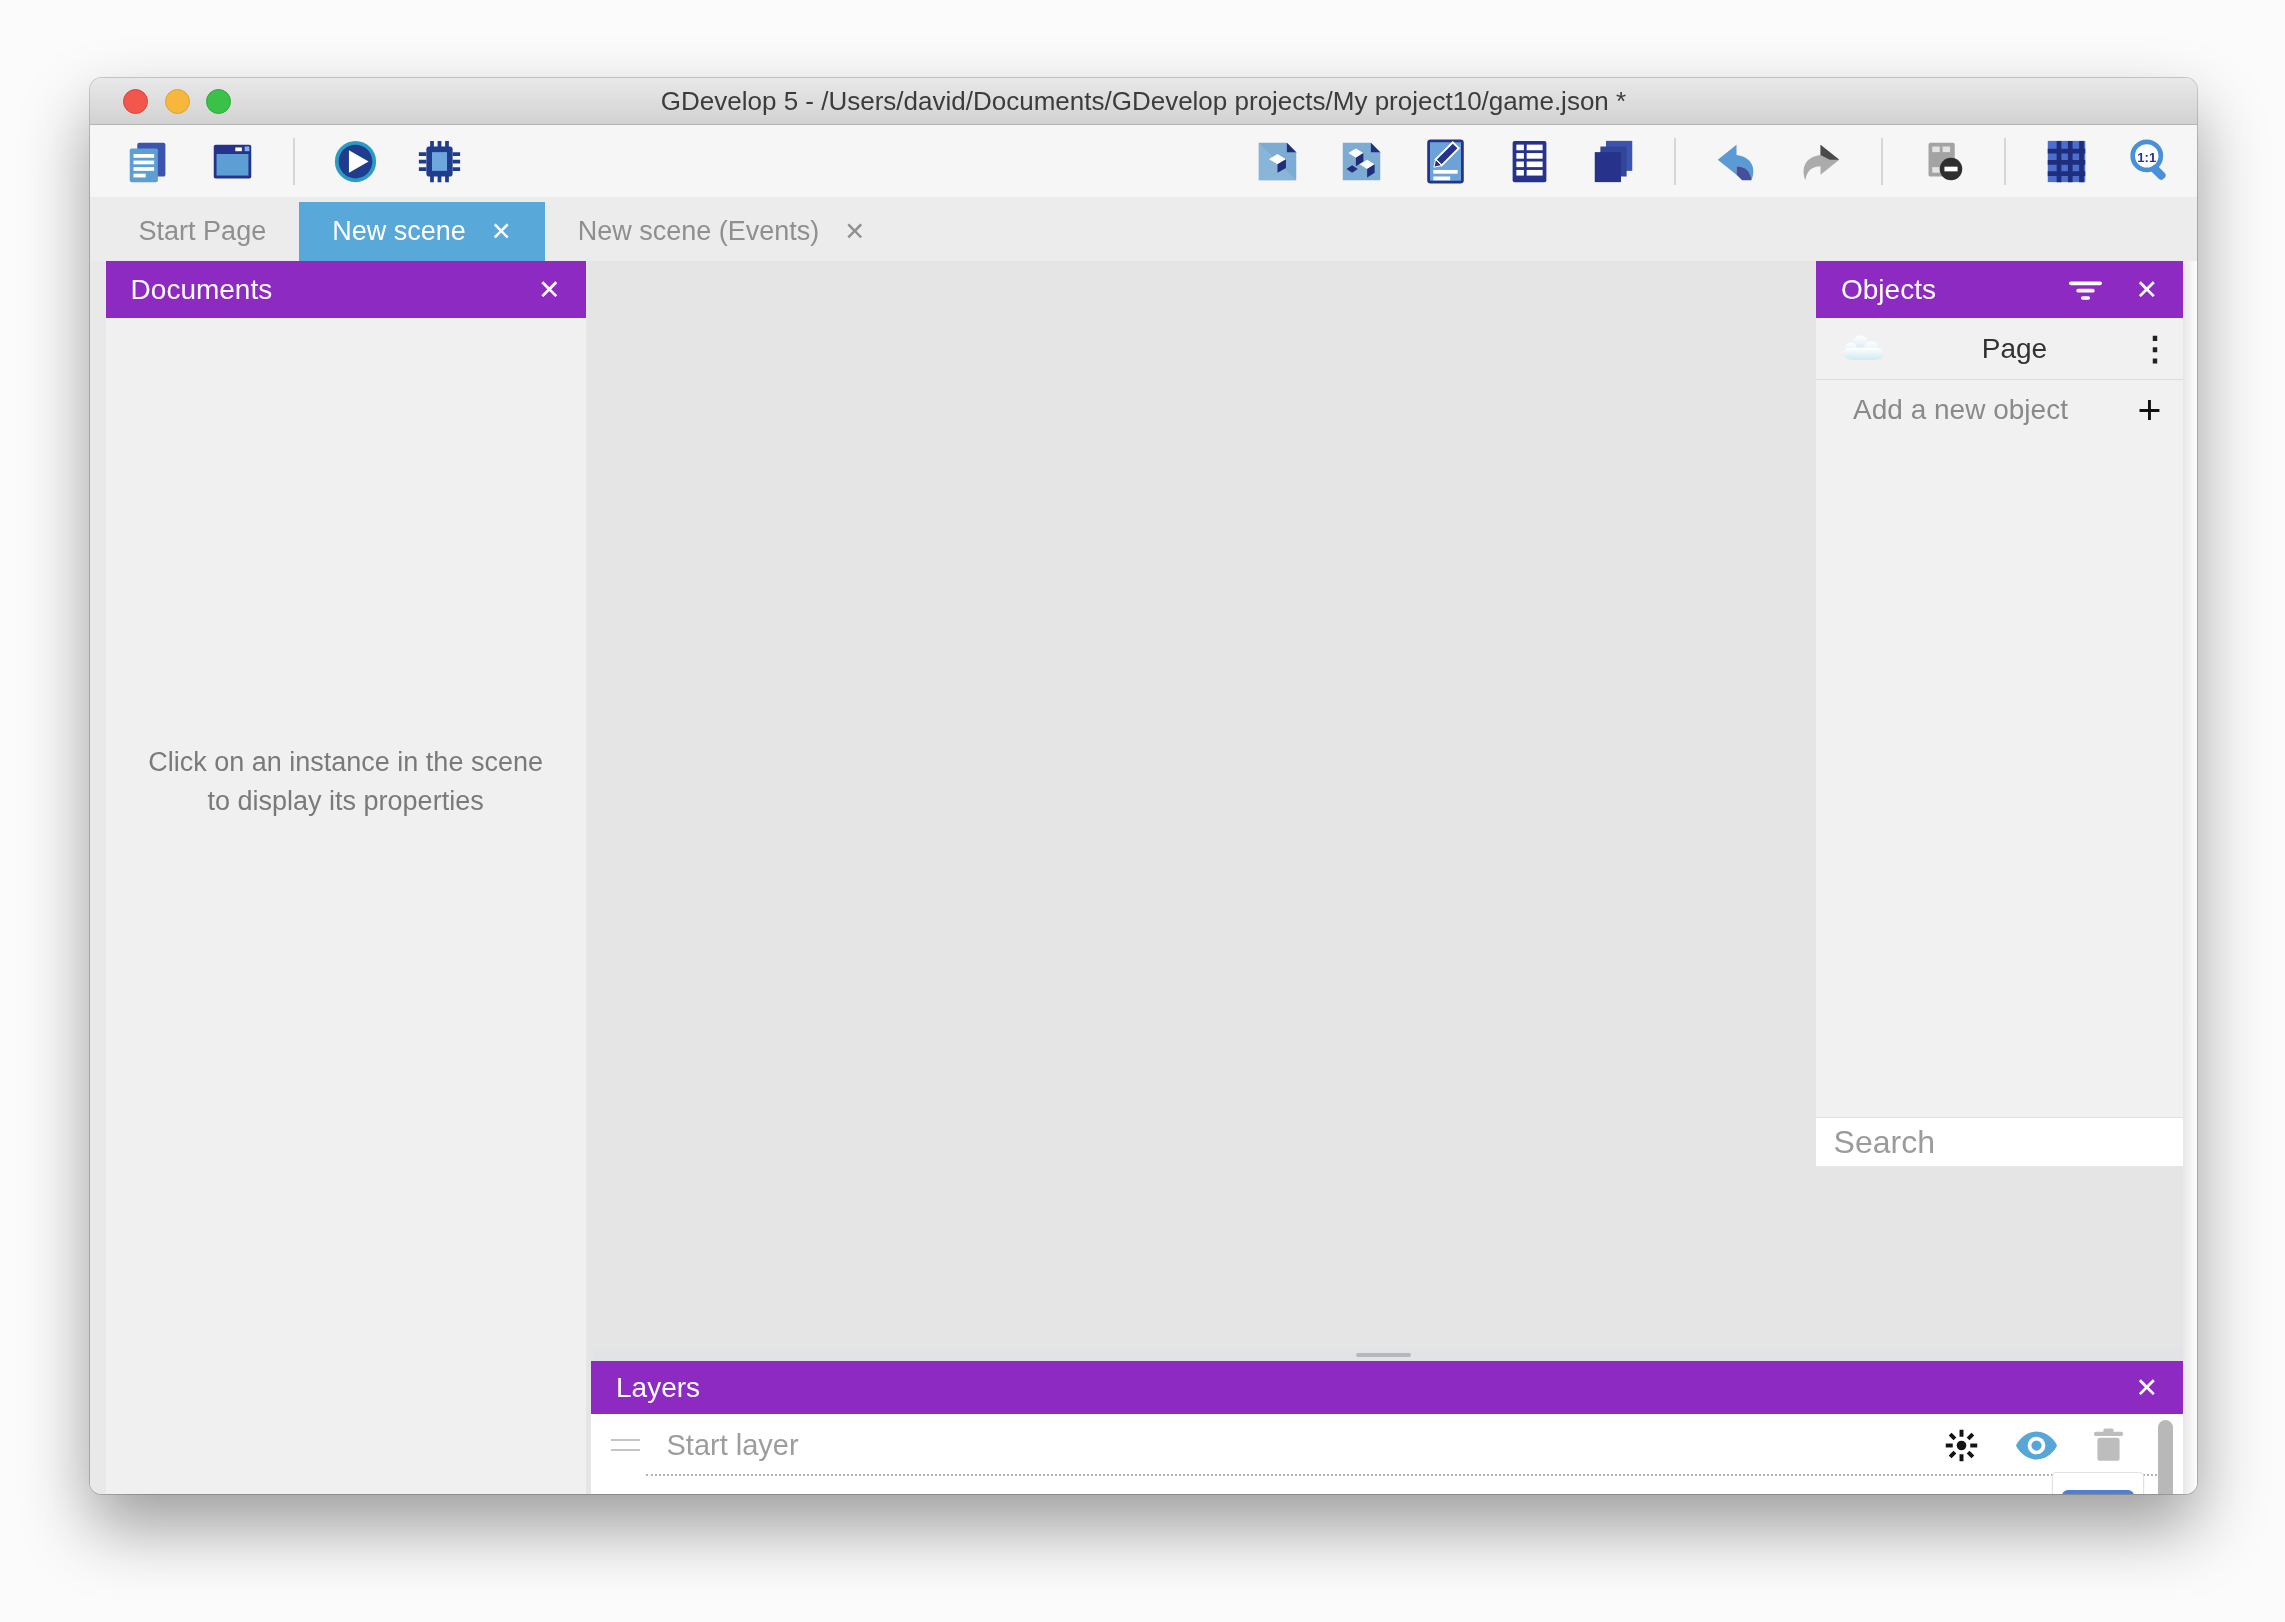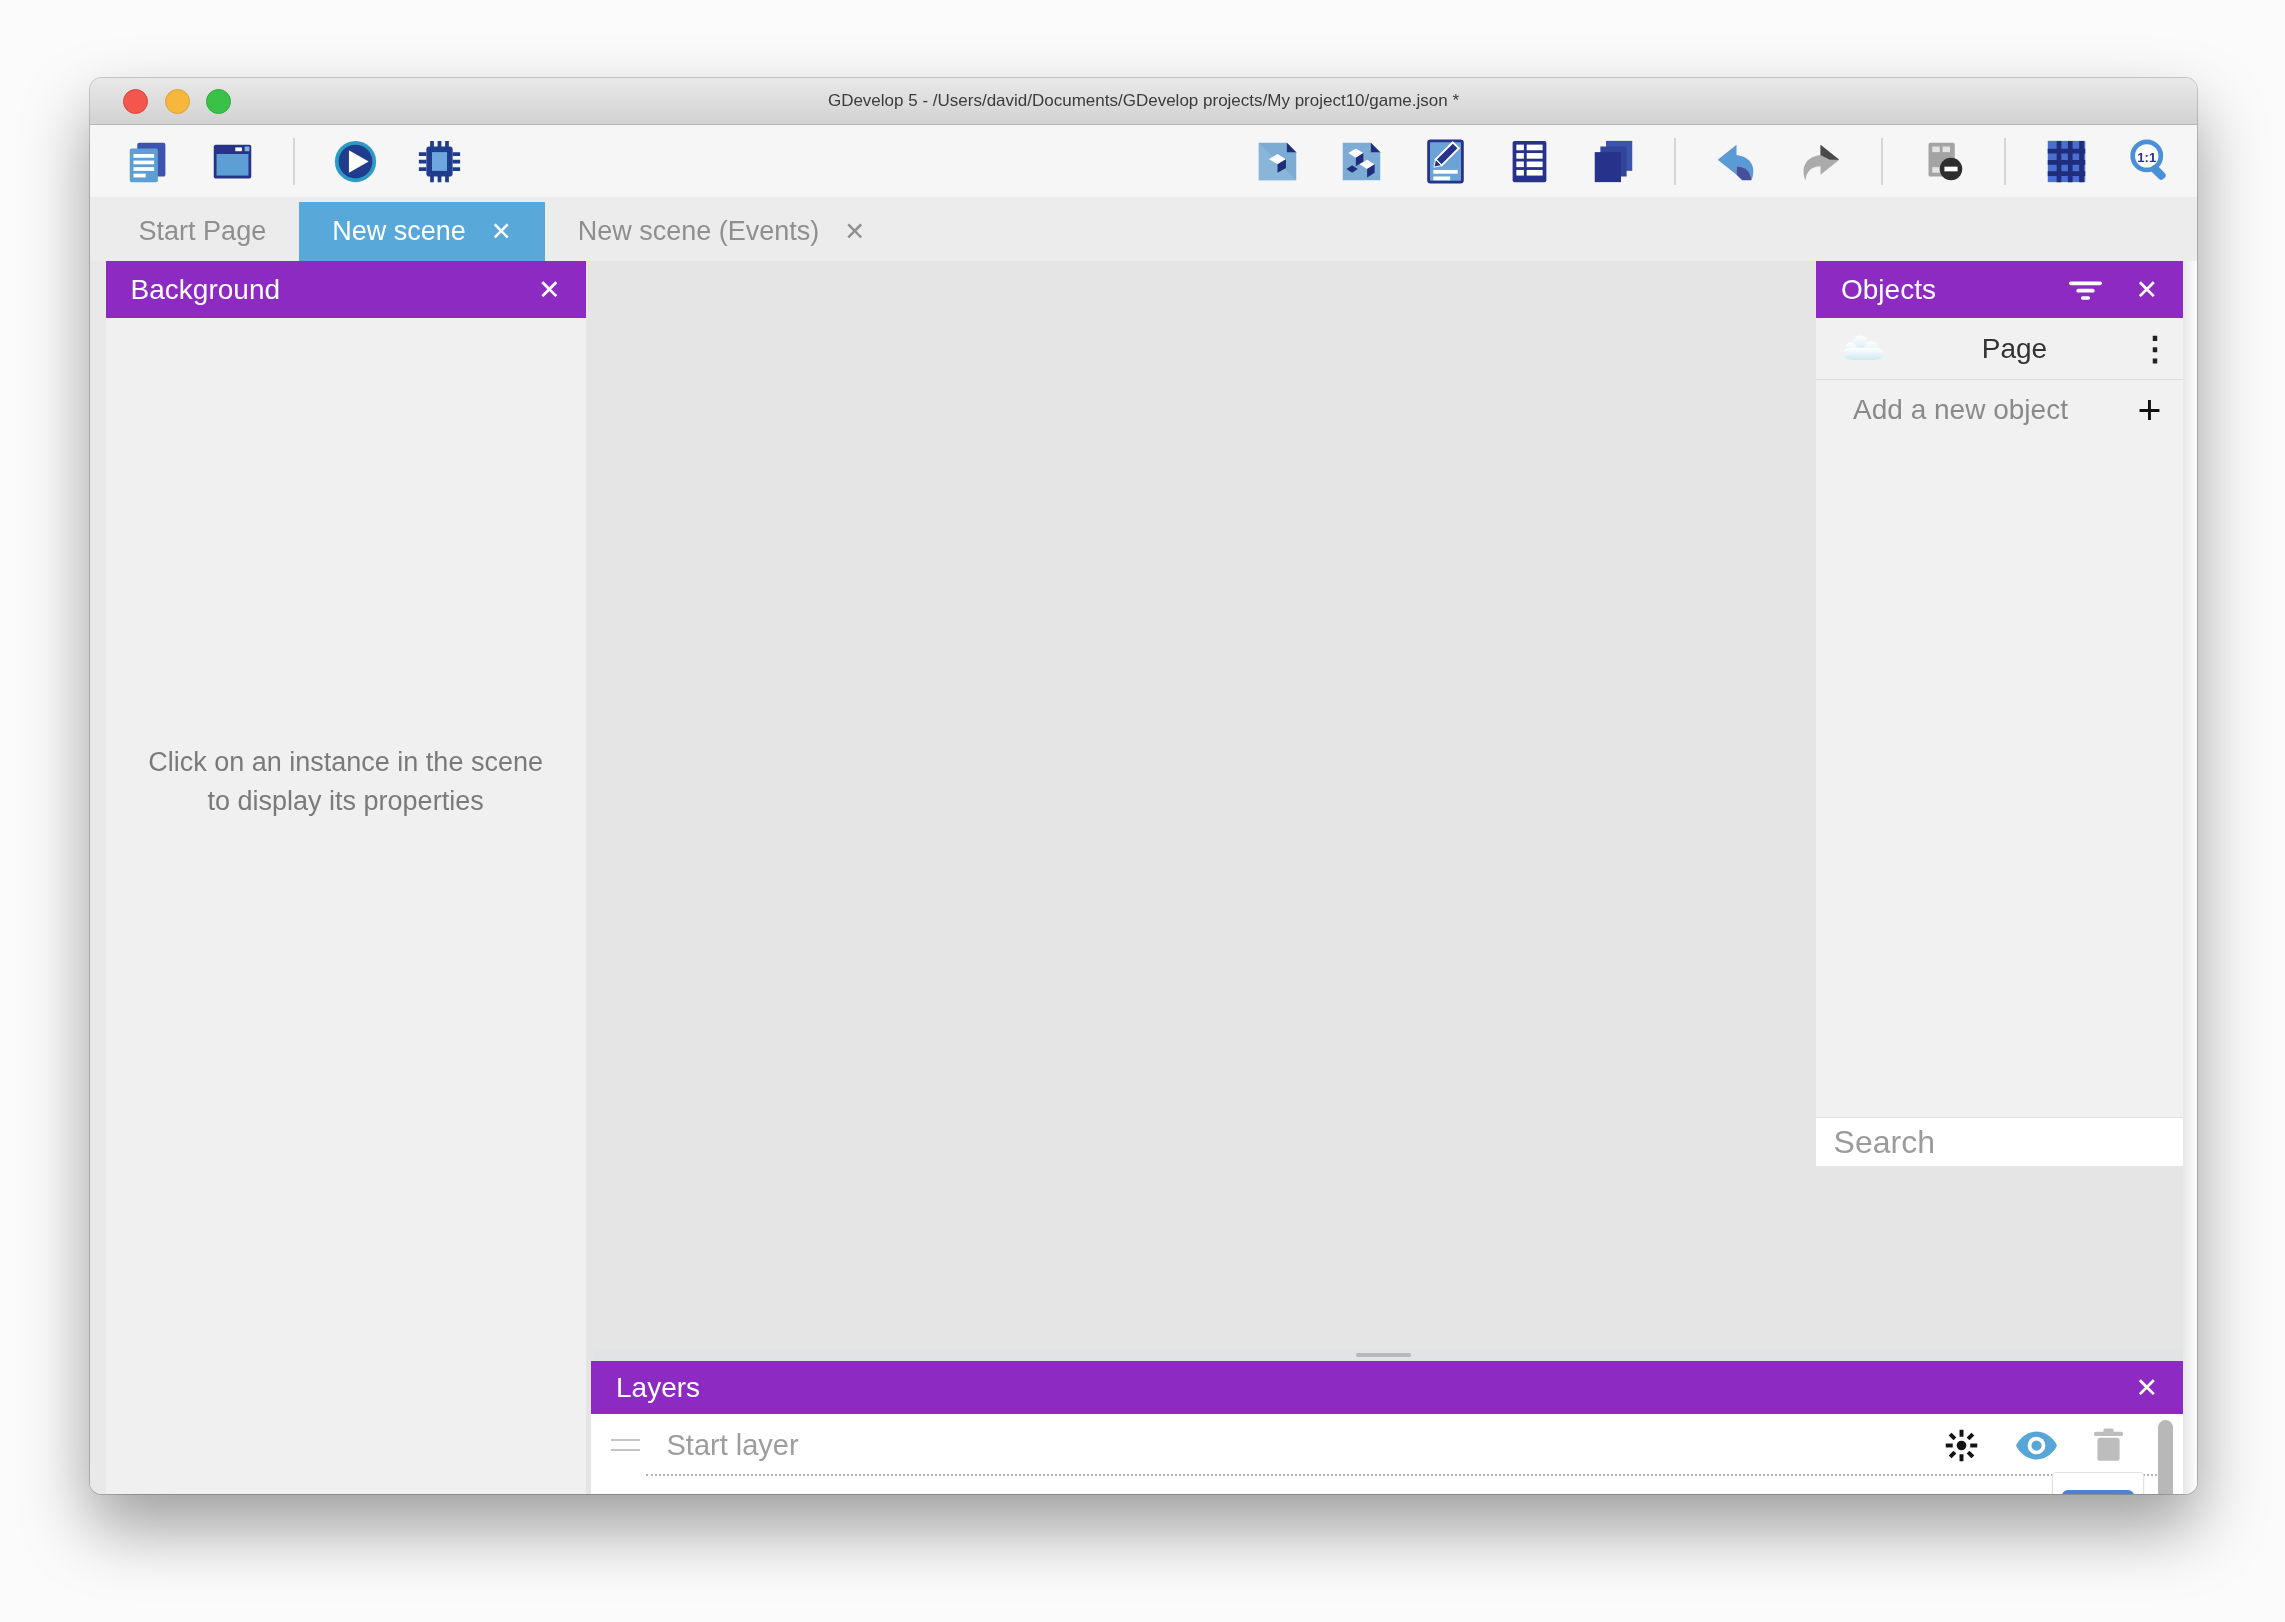--- a/index.html
+++ b/index.html
@@ -16,21 +16,21 @@
     position:absolute; left:0; top:0; right:0; height:47px;
     background:linear-gradient(#e9e9e9,#d2d2d2);
     border-bottom:1px solid #b5b5b5;
     display:flex; align-items:center; justify-content:center;
   }
   .traffic { position:absolute; left:33px; top:10.7px; display:flex; gap:16.6px; }
   .traffic span { width:25px; height:25px; border-radius:50%; display:block; }
   .tl-close{ background:#f2564d; border:1px solid #d8443c; }
   .tl-min  { background:#f6b73c; border:1px solid #dba330; }
   .tl-zoom { background:#39c148; border:1px solid #2ea83c; }
-  .title-text { font-size:17px; color:#3c3c3c; }
+  .title-text { font-size:26px; color:#3c3c3c; }
 
   
   .toolbar { position:absolute; left:0; top:47px; right:0; height:72px; background:#f6f6f6; }
   .tb-group { position:absolute; top:0; height:72px; display:flex; align-items:center; gap:37px; }
   .tb-left { left:35px; }
   .tb-right { right:23.4px; }
   .tb-btn { width:47px; height:47px; display:flex; align-items:center; justify-content:center; cursor:pointer; }
   .tb-btn svg { width:45px; height:45px; }
   .tb-sep { width:2px; height:47px; background:#d6d6d6; }
 
@@ -270,21 +270,21 @@
       <span>New scene (Events)</span>
       <span class="tab-x">✕</span>
     </div>
   </div>
 
   <div class="content">
     <div class="left-strip"></div>
 
     <div class="properties">
       <div class="panel-header">
-        <span>Background</span>
+        <span>Documents</span>
         <span class="spacer"></span>
         <span class="panel-x">✕</span>
       </div>
       <div class="props-msg">Click on an instance in the scene to display its properties</div>
     </div>
 
 
     <div class="canvas-gap">
       <div class="hscroll-dash"></div>
     </div>

